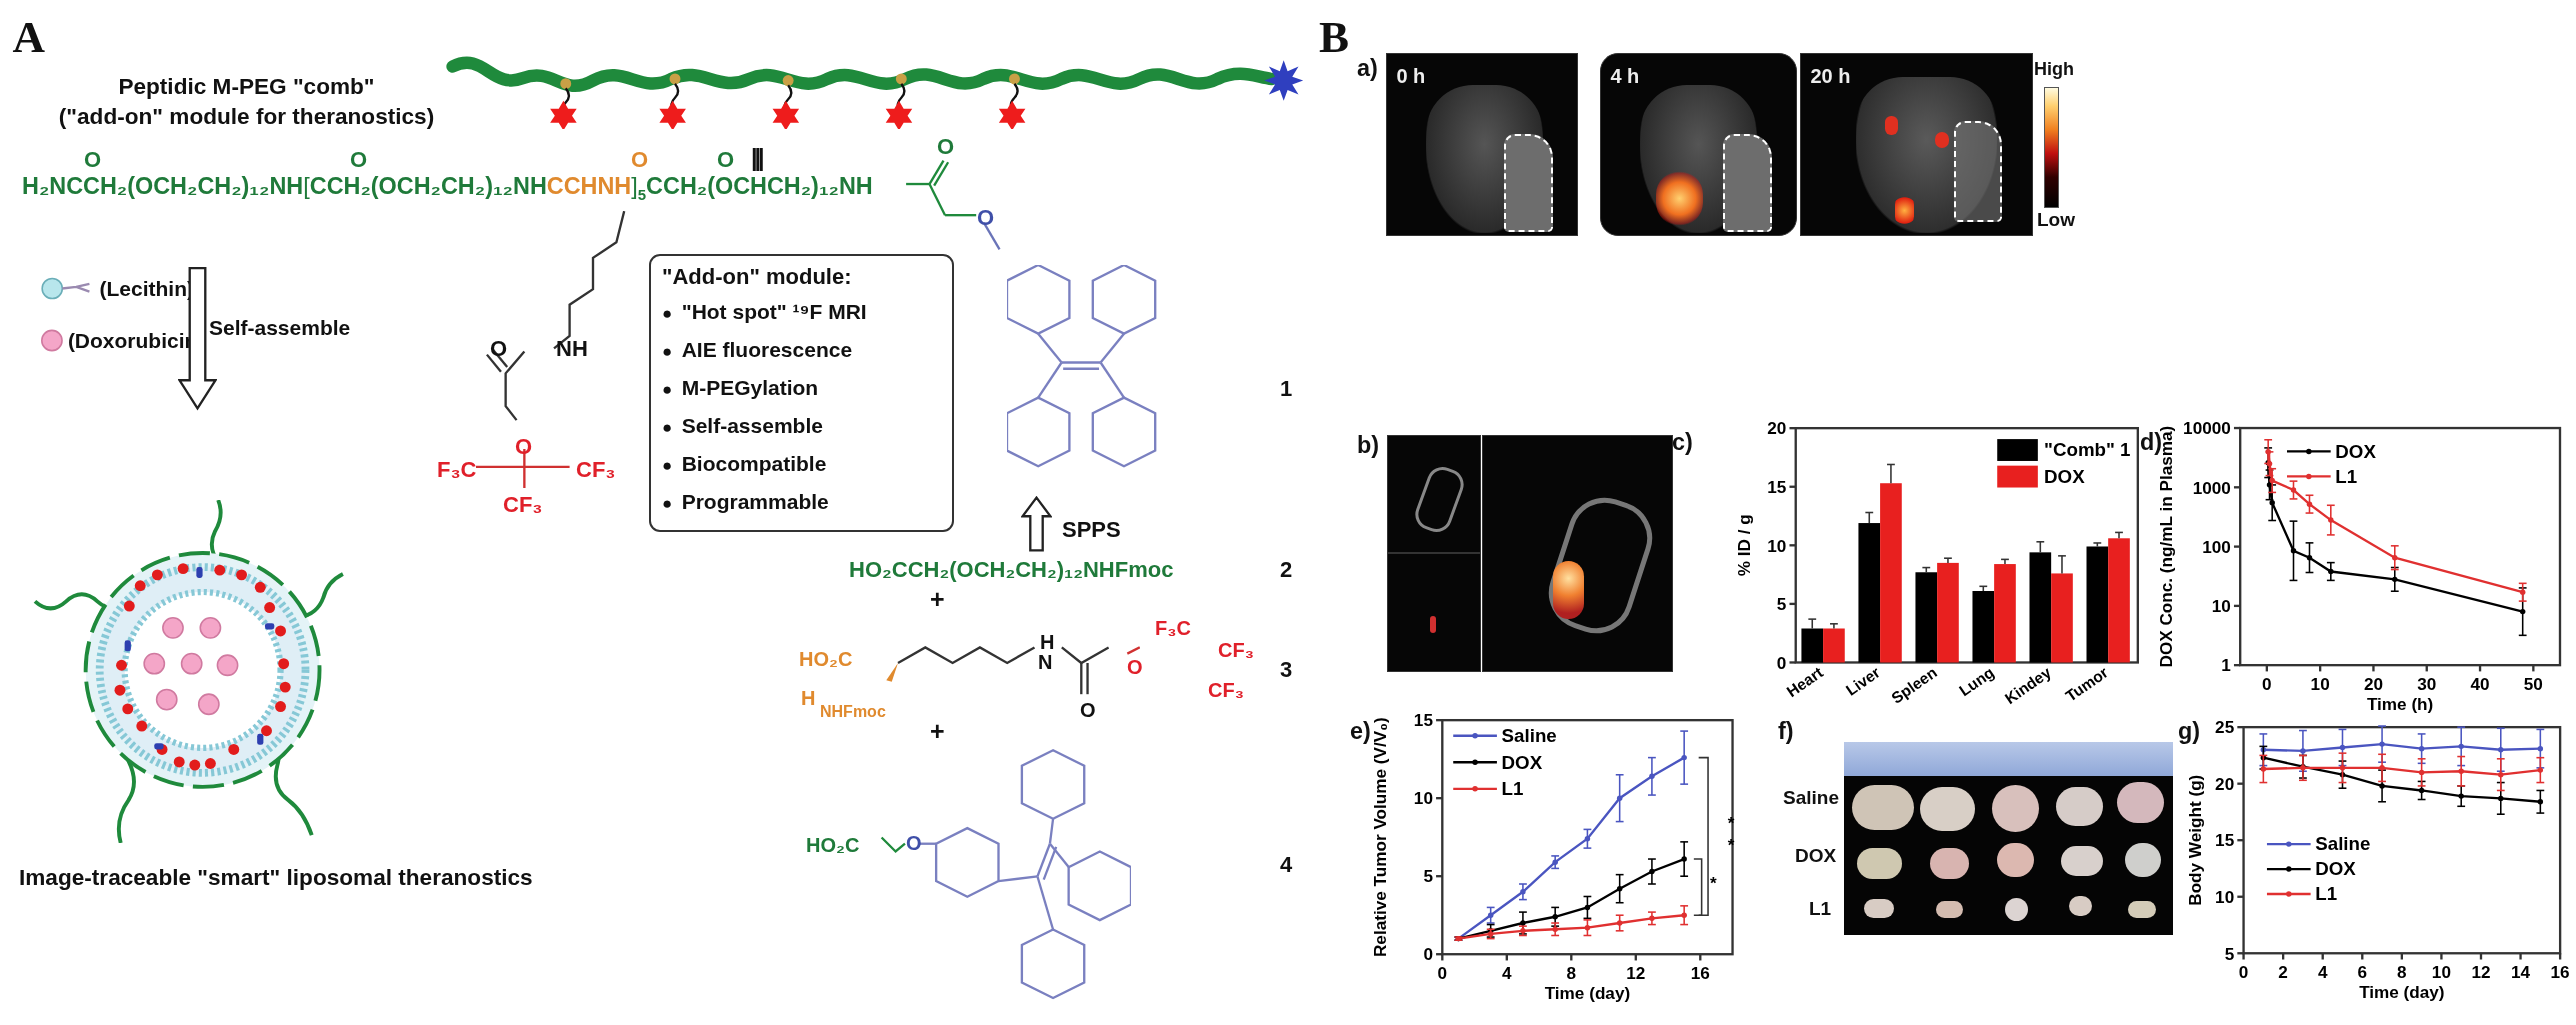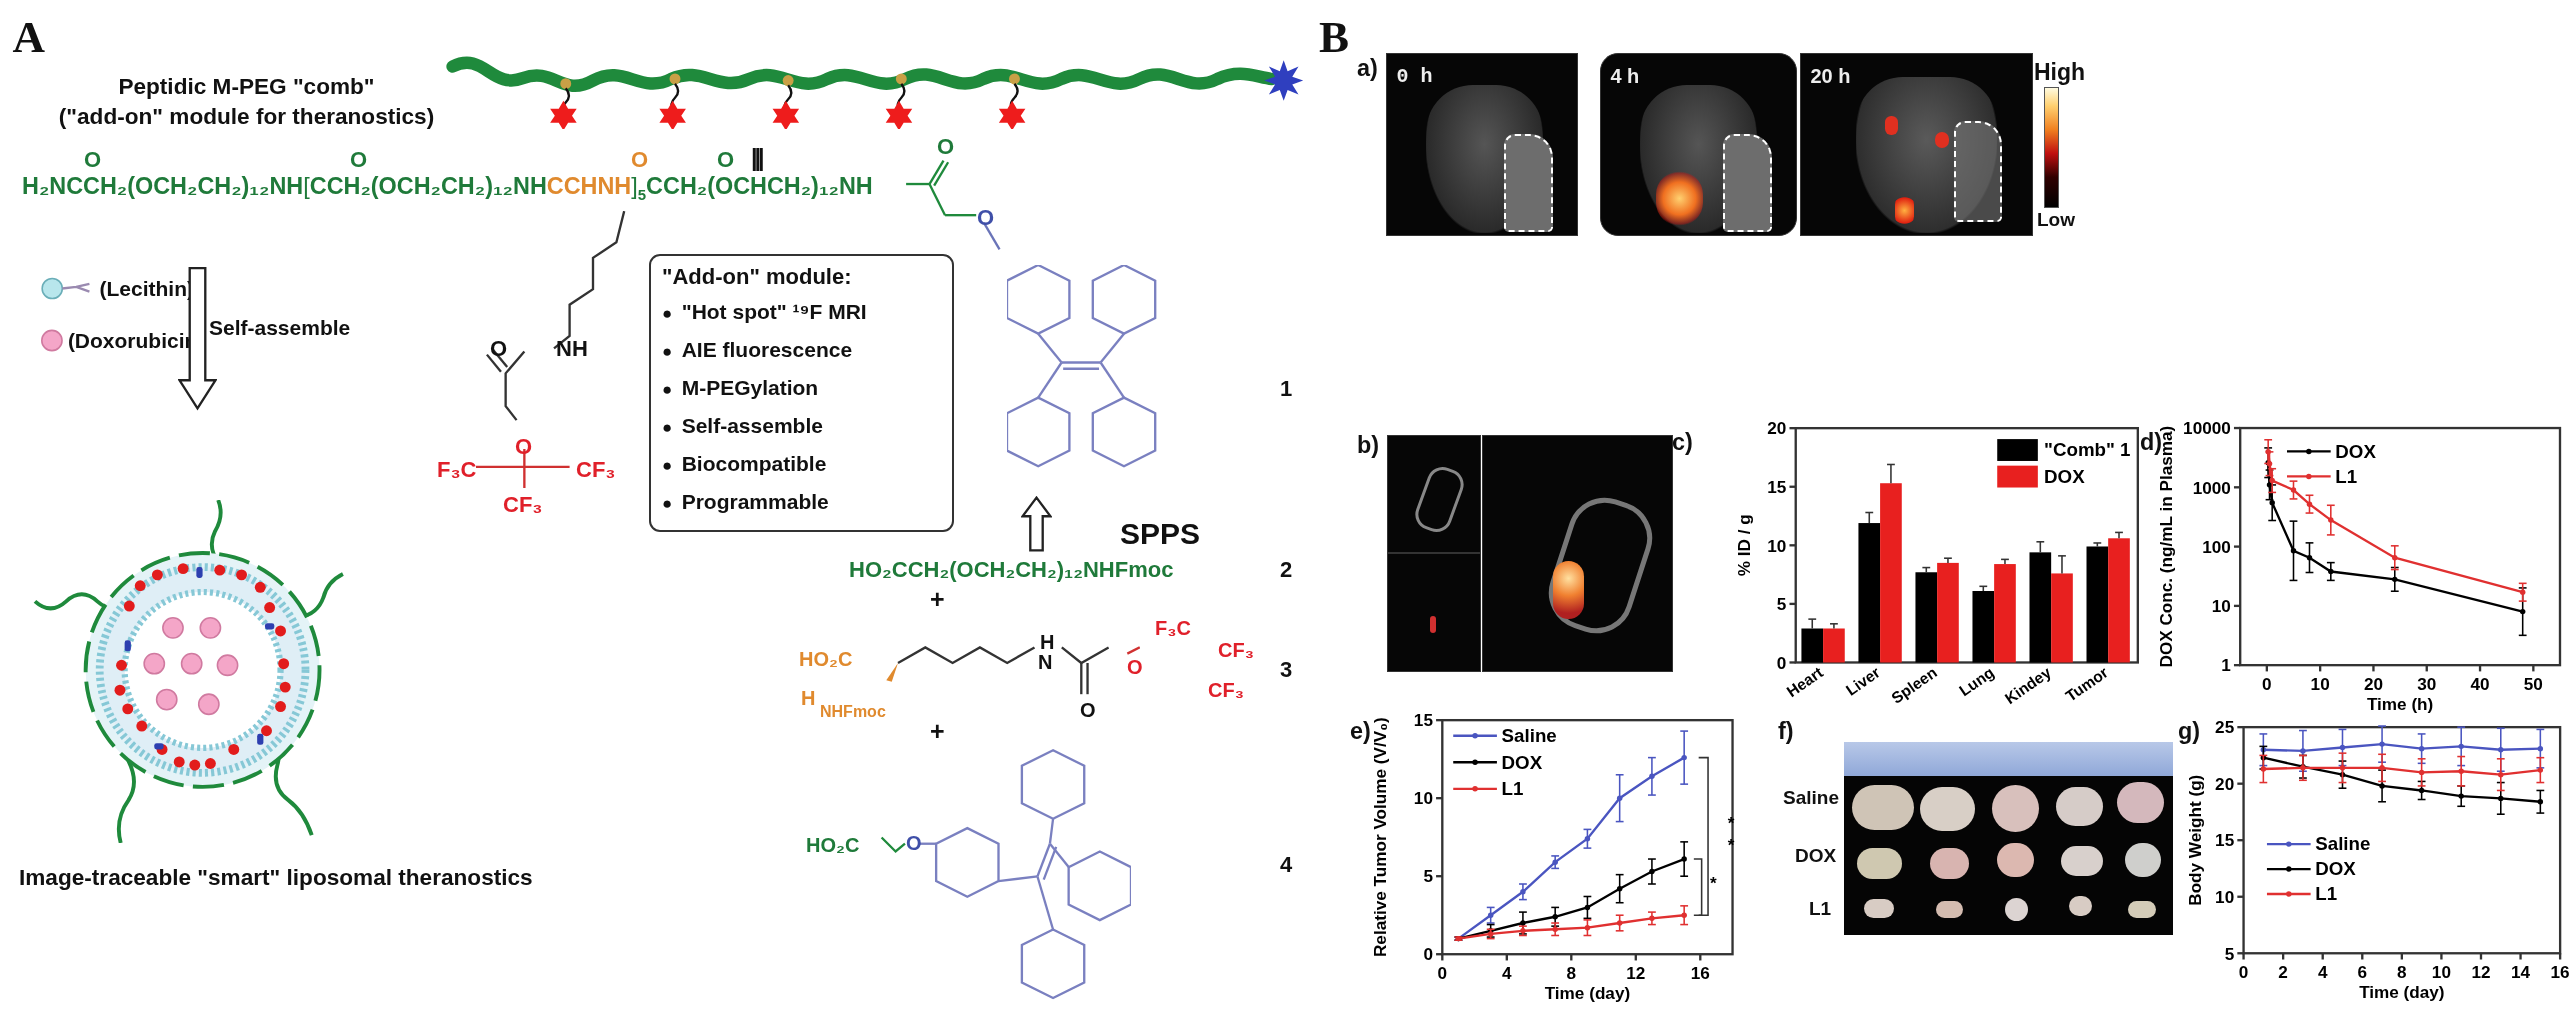--- a/index.html
+++ b/index.html
@@ -135,21 +135,21 @@
     <line x1="70" y1="125" x2="40" y2="170"></line>
       <line x1="120" y1="125" x2="150" y2="170"></line>
     <line x1="40" y1="-40" x2="40" y2="0"></line>
   </g>
 </svg>
 <div class="abs bold" style="left:1280px;top:376px;font-size:22px;">1</div>
 
 <svg class="abs" style="left:1021px;top:496px;" width="31" height="56" viewBox="0 0 40 72">
   <path d="M12,70 L28,70 L28,26 L38,26 L20,2 L2,26 L12,26 Z" fill="#fff" stroke="#222" stroke-width="3"></path>
 </svg>
-<div class="abs bold" style="left:1120px;top:517px;font-size:30px;">SPPS</div>
+<div class="abs bold" style="left:1062px;top:517px;font-size:22px;">SPPS</div>
 
 <div class="abs chem green" style="left:849px;top:557px;font-size:22px;">HO₂CCH₂(OCH₂CH₂)₁₂NHFmoc</div>
 <div class="abs bold" style="left:1280px;top:557px;font-size:22px;">2</div>
 <div class="abs bold" style="left:930px;top:585px;font-size:25px;">+</div>
 
 <svg class="abs" style="left:812px;top:624px;" width="328" height="117" viewBox="0 0 420 150">
   <polyline points="110,50 145,30 180,50 215,30 250,50 285,30" fill="none" stroke="#333" stroke-width="3"></polyline>
   <polyline points="320,30 345,50 380,30" fill="none" stroke="#333" stroke-width="3"></polyline>
   <line x1="345" y1="50" x2="345" y2="90" stroke="#333" stroke-width="3"></line>
   <line x1="353" y1="50" x2="353" y2="90" stroke="#333" stroke-width="3"></line>
@@ -239,40 +239,40 @@
       <rect x="130" y="180" width="8" height="14" rx="3"></rect>
       <rect x="300" y="300" width="8" height="14" rx="3"></rect>
       <rect x="168" y="312" width="12" height="8" rx="3"></rect>
   </g>
 </svg>
 <div class="abs bold" style="left:19px;top:865px;font-size:22.6px;">Image-traceable "smart" liposomal theranostics</div>
 
 <div class="abs panel-letter" style="left:1319px;top:11px;">B</div>
 
 <div class="abs sub-letter" style="left:1357px;top:55px;font-size:23.4px;">a)</div>
-<div class="abs mri" style="left:1386px;top:53px;width:190px;height:181px;font-family:Liberation Mono, monospace;">
+<div class="abs mri" style="left:1386px;top:53px;width:190px;height:181px;">
   <div class="abs mri-label" style="left:9.4px;top:11px;">0 h</div>
   <div class="abs" style="left:39px;top:31px;width:117px;height:148px;border-radius:47px 47px 15.6px 15.6px;background:radial-gradient(ellipse at 50% 40%,#555,#2a2a2a 70%,transparent 72%);"></div>
   <div class="abs" style="left:117px;top:80px;width:45px;height:94px;border:2.3px dashed #fff;border-radius:11px 23.4px 4.7px 4.7px;background:#6d6d6d;"></div>
 </div>
 <div class="abs mri" style="left:1600px;top:53px;width:195px;height:181px;border-radius:18px;">
   <div class="abs mri-label" style="left:9.4px;top:11px;">4 h</div>
   <div class="abs" style="left:39px;top:31px;width:117px;height:148px;border-radius:47px 47px 15.6px 15.6px;background:radial-gradient(ellipse at 50% 40%,#555,#2a2a2a 70%,transparent 72%);"></div>
   <div class="abs" style="left:55px;top:117px;width:47px;height:55px;border-radius:23.4px;background:radial-gradient(circle,#ffd070,#f07020 45%,rgba(200,30,20,0.5) 70%,transparent 75%);"></div>
   <div class="abs" style="left:122px;top:80px;width:45px;height:94px;border:2.3px dashed #fff;border-radius:11px 23.4px 4.7px 4.7px;background:#6d6d6d;"></div>
 </div>
 <div class="abs mri" style="left:1800px;top:53px;width:231px;height:181px;">
   <div class="abs mri-label" style="left:9.4px;top:11px;">20 h</div>
   <div class="abs" style="left:55px;top:23.4px;width:141px;height:156px;border-radius:47px 47px 15.6px 15.6px;background:radial-gradient(ellipse at 50% 40%,#5a5a5a,#2e2e2e 70%,transparent 72%);"></div>
   <div class="abs" style="left:94px;top:141px;width:19px;height:31px;border-radius:9.4px;background:radial-gradient(circle,#ffb040,#e02010 70%,transparent 75%);"></div>
   <div class="abs" style="left:84px;top:62px;width:12.5px;height:19px;border-radius:6.2px;background:#e03020;"></div>
   <div class="abs" style="left:134px;top:78px;width:14px;height:15.6px;border-radius:7px;background:#e03020;"></div>
   <div class="abs" style="left:153px;top:67px;width:44px;height:97px;border:2.3px dashed #fff;border-radius:11px 23.4px 4.7px 4.7px;background:rgba(120,120,120,0.6);"></div>
 </div>
-<div class="abs bold" style="left:2034px;top:59px;font-size:23px;">High</div>
+<div class="abs bold" style="left:2034px;top:59px;font-size:18px;">High</div>
 <div class="abs" style="left:2044px;top:87px;width:12.5px;height:119px;background:linear-gradient(to bottom,#fffbe0,#ffd070 15%,#f08020 35%,#c01010 55%,#300000 75%,#000 100%);border:0.8px solid #555;"></div>
 <div class="abs bold" style="left:2037px;top:209px;font-size:19px;">Low</div>
 
 <div class="abs sub-letter" style="left:1357px;top:432px;font-size:23.4px;">b)</div>
 <div class="abs mri" style="left:1387px;top:435px;width:92px;height:116px;">
   <div class="abs" style="left:33px;top:31px;width:31px;height:59px;border-radius:15.6px;border:3.9px solid #888;transform:rotate(20deg);"></div>
 </div>
 <div class="abs mri" style="left:1387px;top:553px;width:92px;height:117px;">
   <div class="abs" style="left:42px;top:62px;width:6.2px;height:17px;border-radius:3.1px;background:#d03030;"></div>
 </div>

